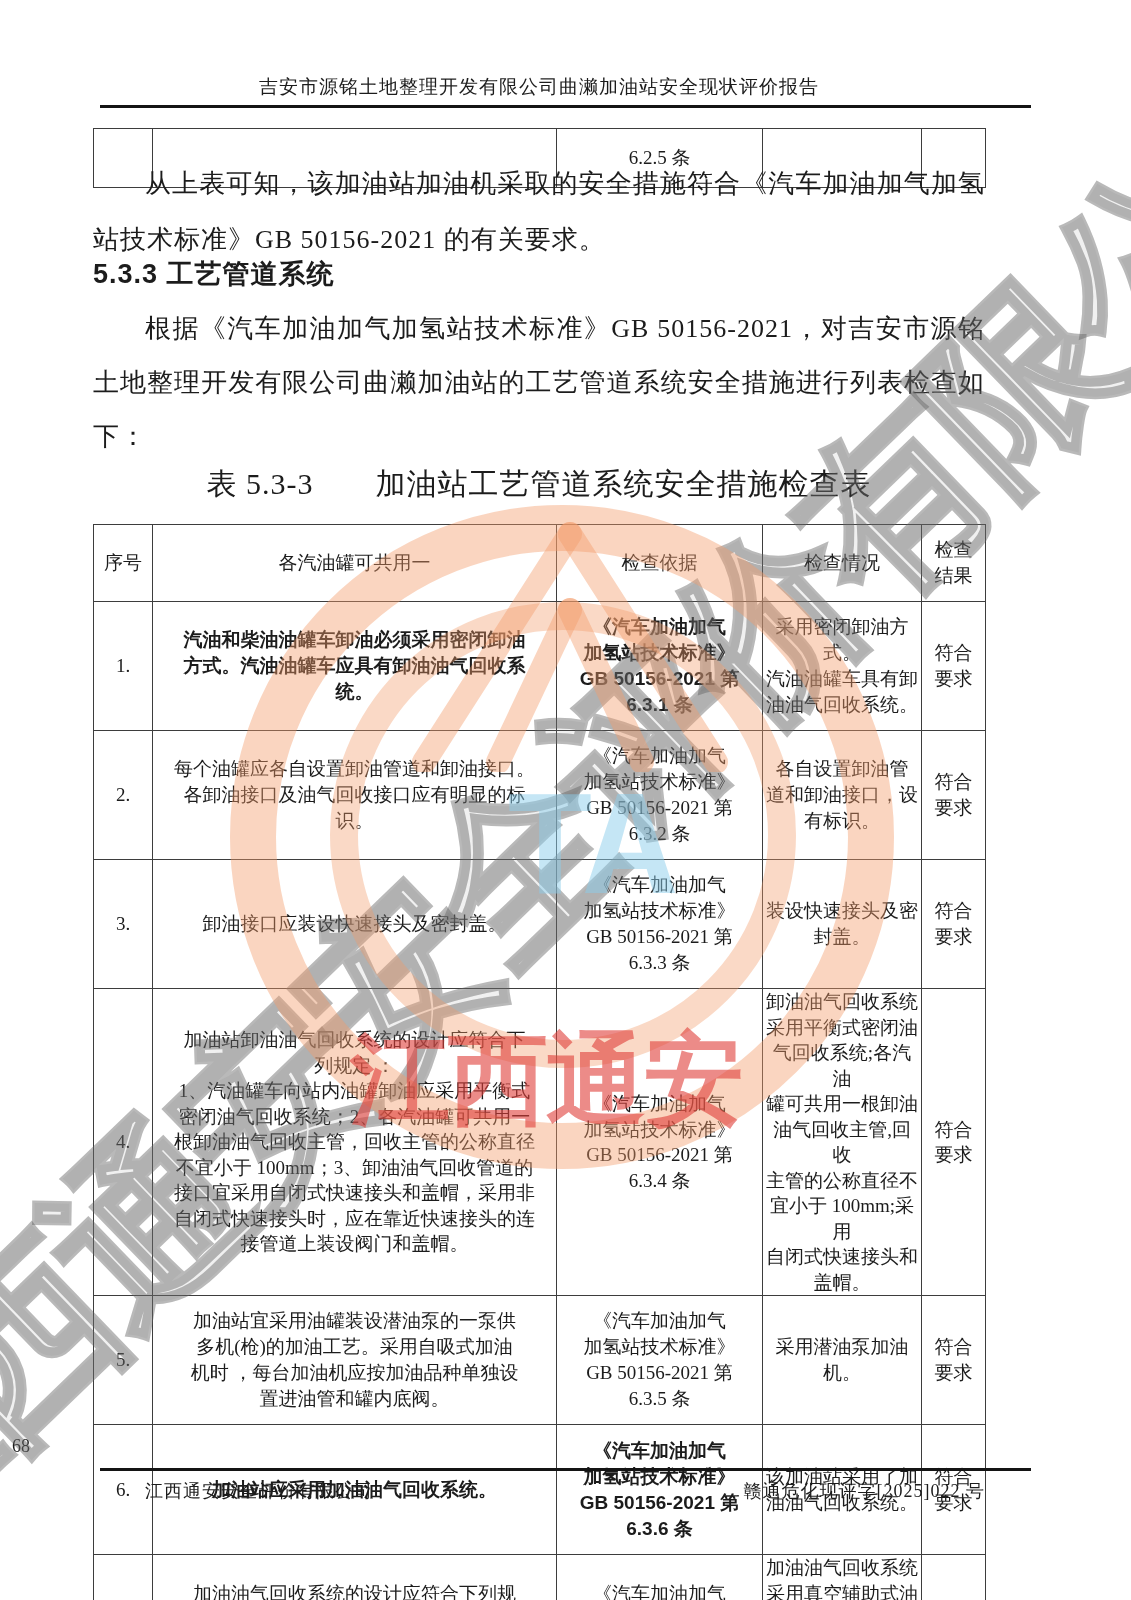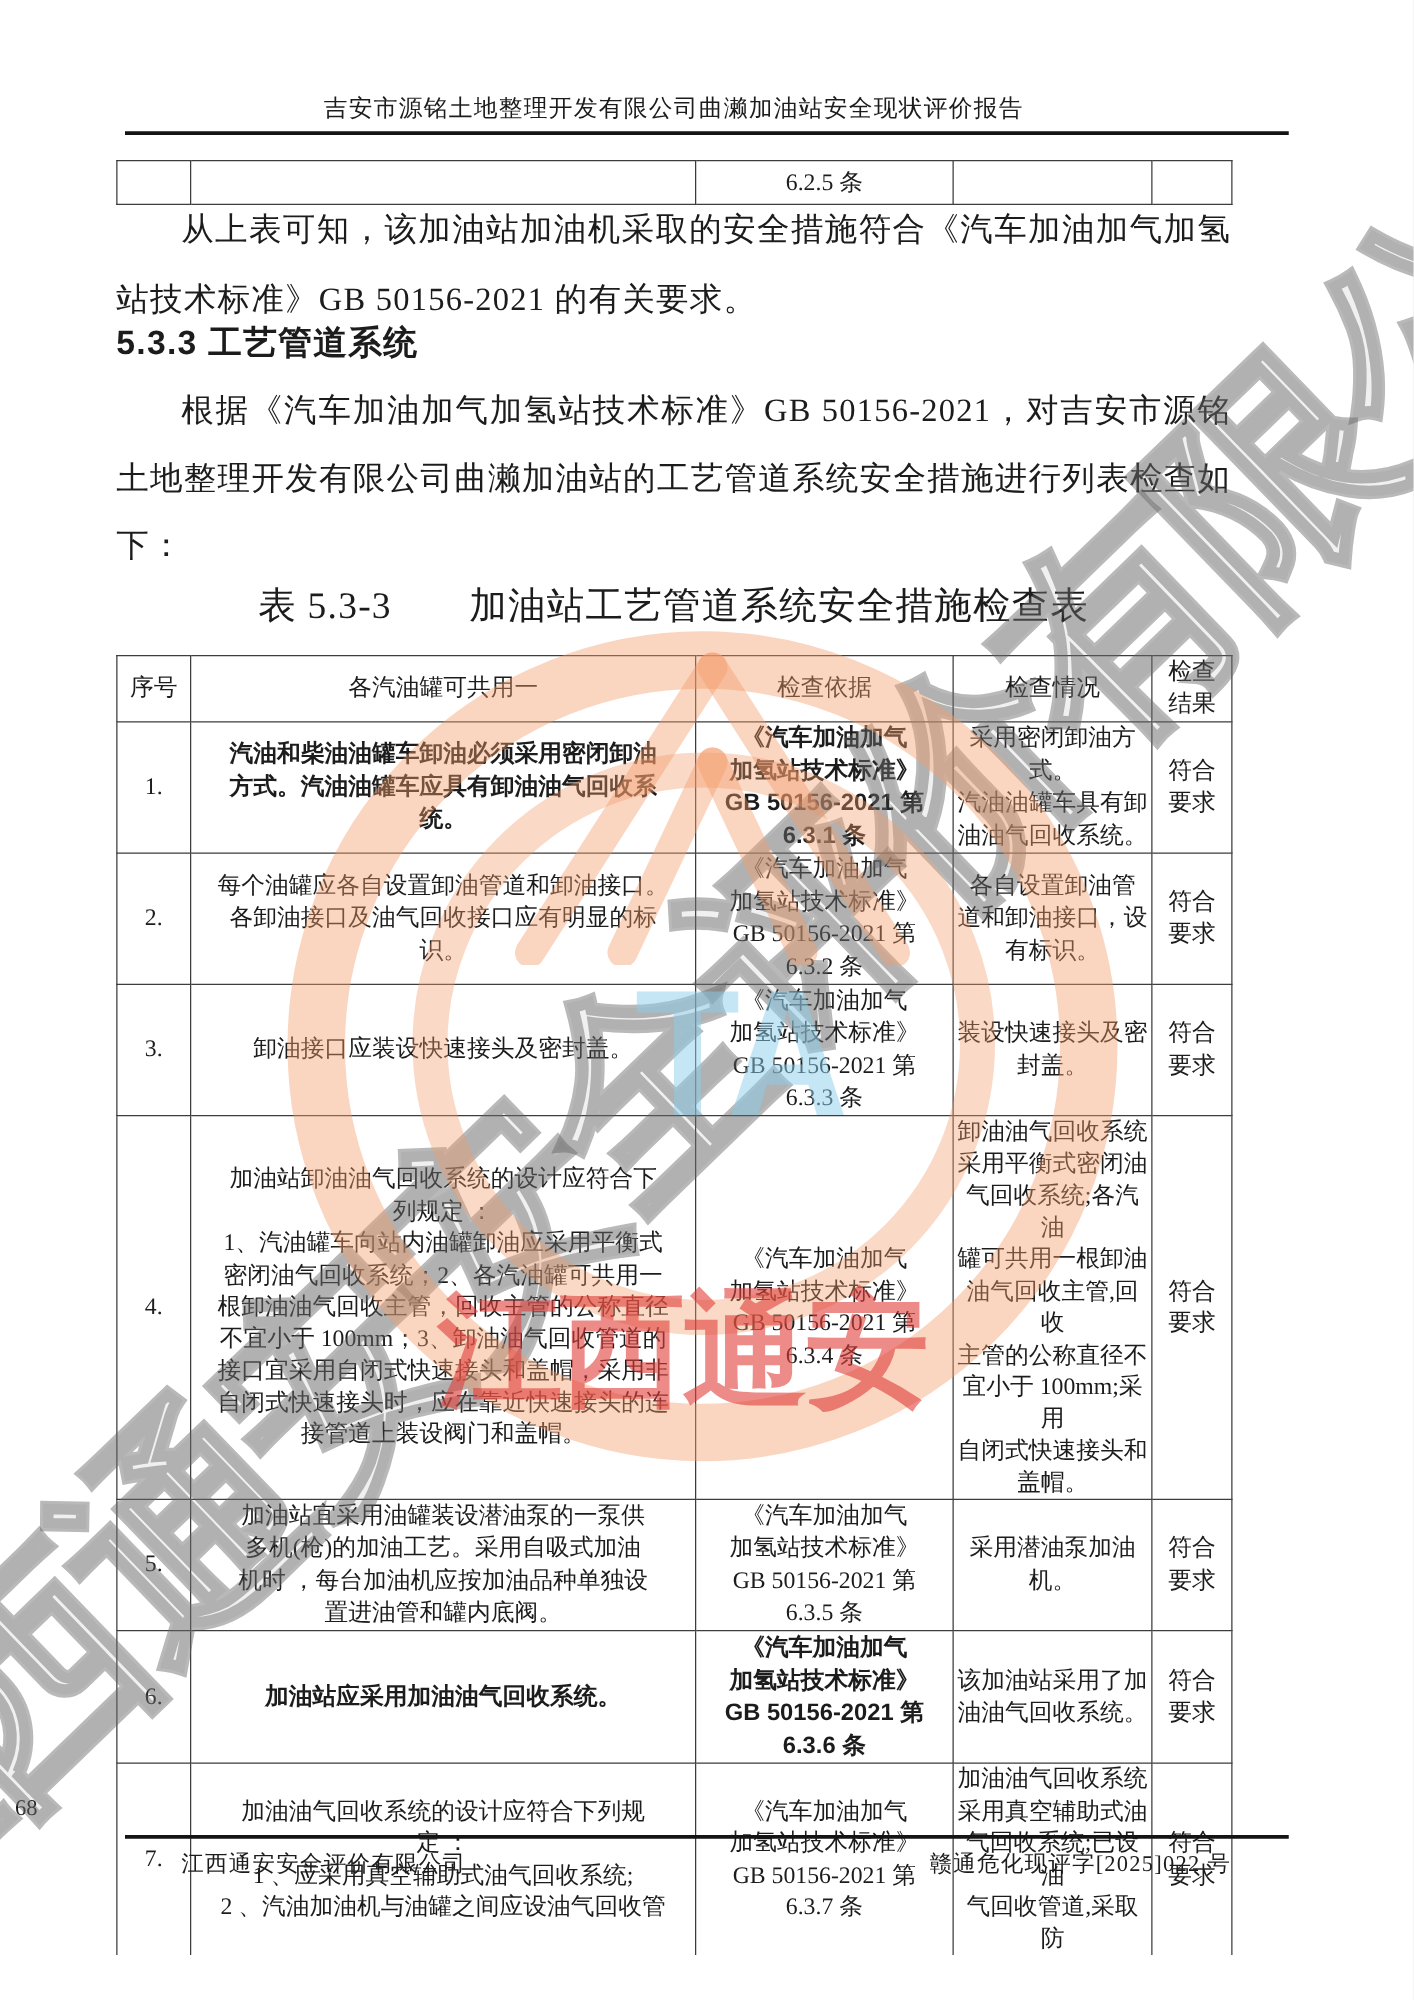--- a/index.html
+++ b/index.html
@@ -22,21 +22,21 @@
   .p{position:absolute;left:93px;width:892px;text-align:justify;letter-spacing:1px;}
   .p1{top:156px;font-size:26px;line-height:56px;text-indent:2em;}
   .heading{position:absolute;top:256px;left:93px;font-size:27px;font-weight:bold;
     font-family:"Liberation Sans",sans-serif;letter-spacing:1px;}
   .p2{top:302px;font-size:26px;line-height:54px;text-indent:2em;}
   .caption{position:absolute;top:464px;left:93px;width:892px;text-align:center;
     font-size:30px;letter-spacing:1px;}
   
   table{border-collapse:collapse;table-layout:fixed;}
   td,th{border:1px solid #3d3d3d;text-align:center;vertical-align:middle;
-    font-weight:normal;white-space:pre-line;overflow:hidden;padding:0 4px;}
+    font-weight:normal;white-space:pre-line;overflow:hidden;padding:12px 4px;}
   .prev-table{position:absolute;top:128px;left:93px;}
   .prev-table td{height:34px;font-size:19px;}
   .main-table{position:absolute;top:524px;left:93px;}
   .main-table td,.main-table th{font-size:19px;line-height:26px;}
   .col-no{width:59px;}
   .col-content{width:404px;}
   .col-basis{width:206px;}
   .col-sit{width:159px;}
   .col-res{width:64px;}
   .cell-sit{font-size:17px;line-height:25px;padding:0 1px;}

